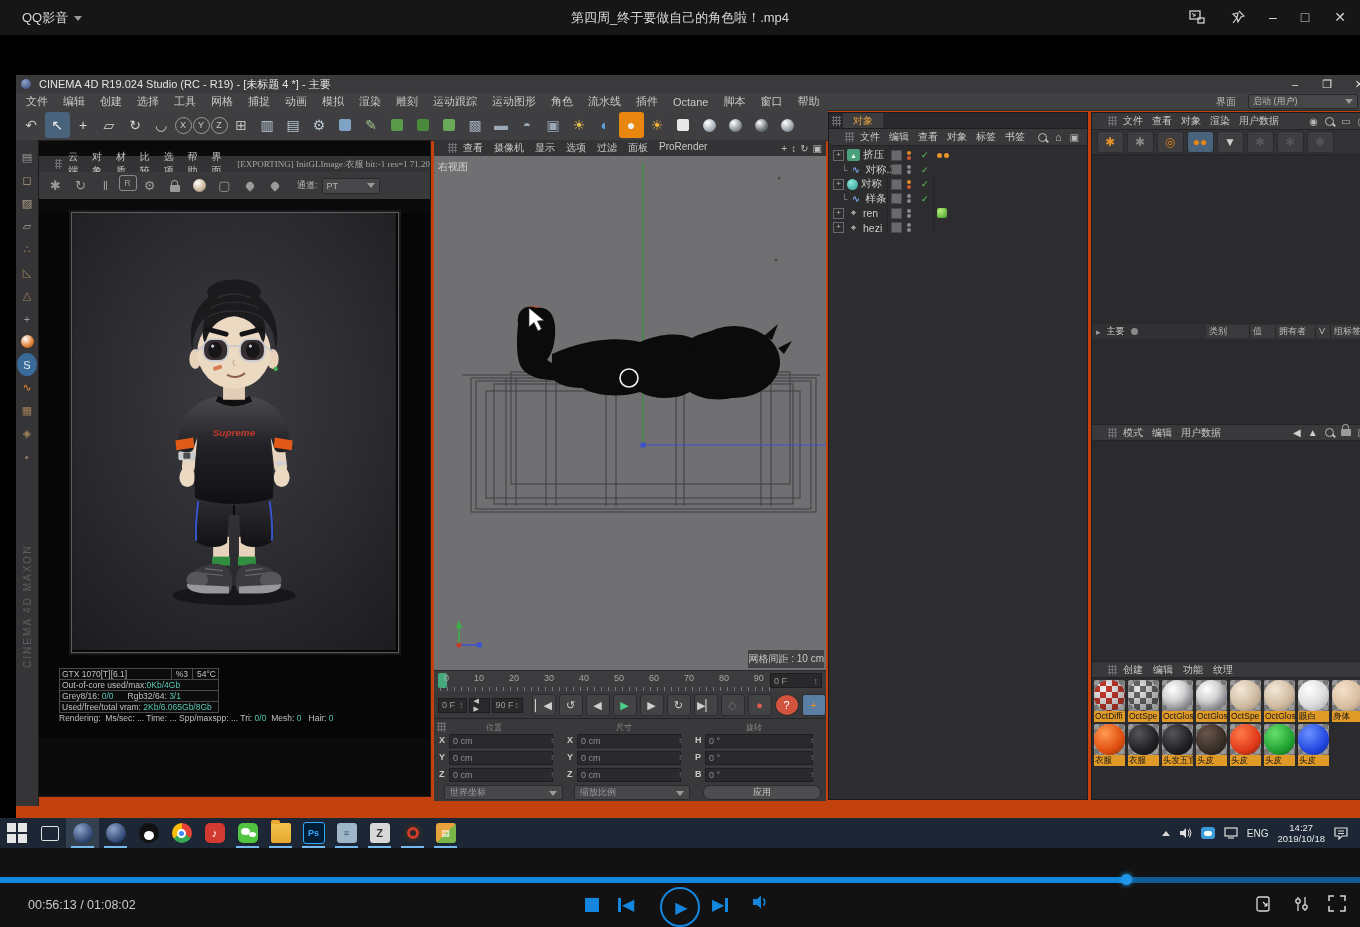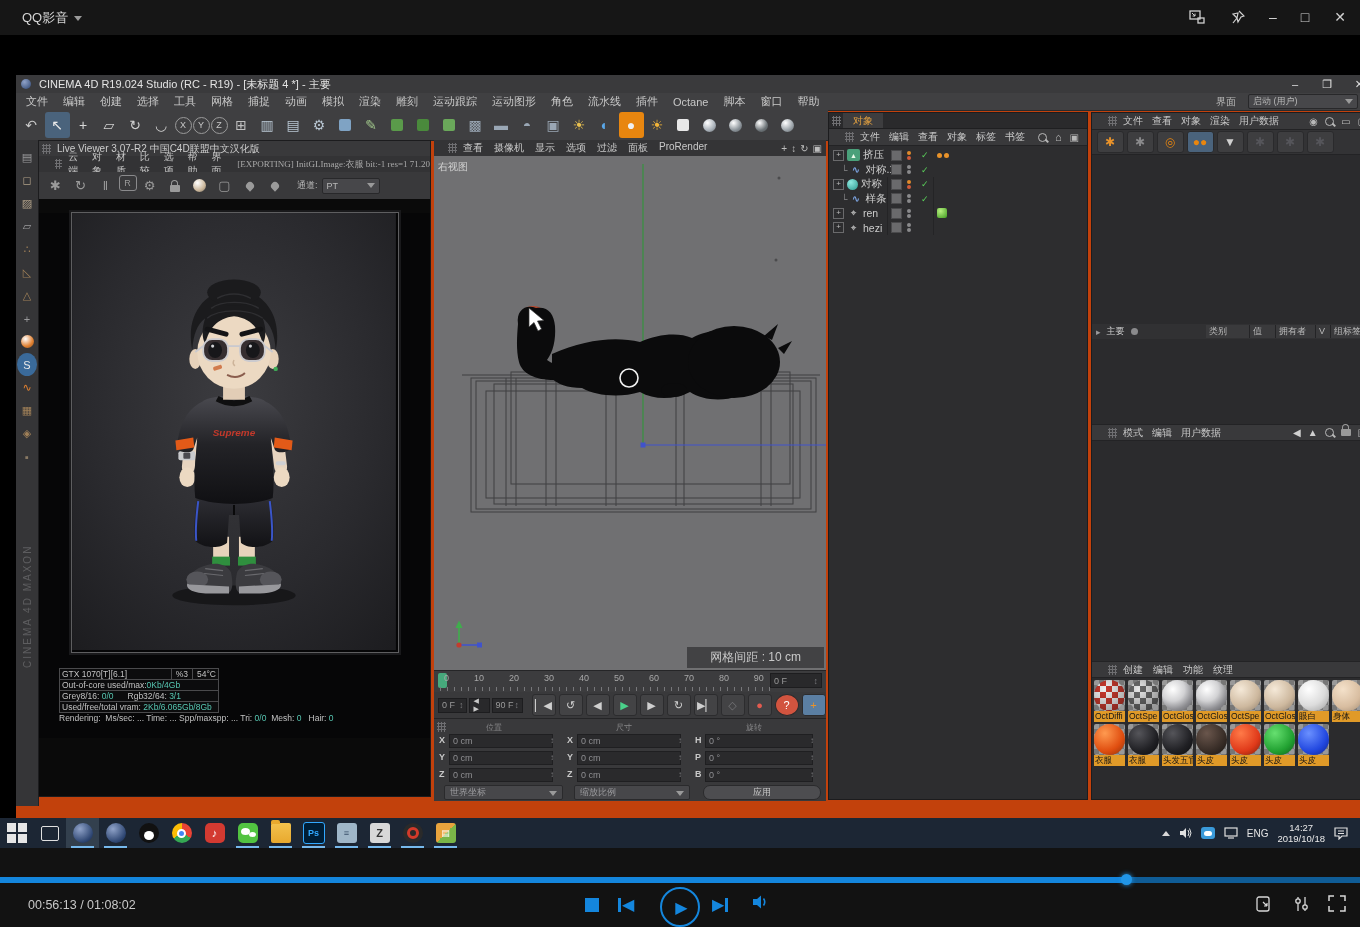--- a/index.html
+++ b/index.html
@@ -38,21 +38,21 @@
   .gpu-row:first-child{border-top:1px solid #4a4a4c;}
   .cy{color:#57c7b2;}
   .gpu-cell{border-right:1px solid #4a4a4c;padding-right:4px;margin-right:4px;}
   .rendline{left:20px;top:572px;font-size:8.5px;color:#c2c2c2;white-space:nowrap;}
   .brand-vert{left:-17px;top:527px;transform:rotate(-90deg);transform-origin:top left;font-size:10px;color:#5e5e60;letter-spacing:2px;white-space:nowrap;}
   
   #vp-menu{left:418px;top:65px;width:392px;height:16px;background:#343436;display:flex;align-items:center;padding-left:14px;box-sizing:border-box;}
   #vp-menu .mi{font-size:10px;margin-right:11px;}
   #vp{left:418px;top:81px;width:392px;height:514px;background:#707072;overflow:hidden;}
   .vp-label{left:4px;top:4px;color:#d2d2d2;font-size:10px;}
-  .grid-label{right:2px;bottom:2px;background:rgba(58,58,60,.85);color:#c9c9c9;font-size:12px;padding:2px 23px;}
+  .grid-label{right:2px;bottom:2px;background:rgba(58,58,60,.85);color:#c9c9c9;font-size:10px;padding:2px 0;}
   .vp-corner{margin-left:auto;display:flex;gap:4px;padding-right:4px;}
   .vp-corner span{color:#bdbdbd;font-size:10px;}
   
   #ruler{left:418px;top:595px;width:392px;height:22px;background:#3c3c3e;border-top:1px solid #252527;}
   #ticks{left:10px;top:2px;width:320px;display:flex;justify-content:space-between;}
   .tick{font-size:9px;color:#a8a8a8;}
   .ruler-dash{left:6px;bottom:2px;width:330px;height:4px;background:repeating-linear-gradient(90deg,#77777a 0 1px,transparent 1px 7px);}
   .marker{left:4px;top:2px;width:9px;height:15px;background:#46a97c;border-radius:2px;}
   .mini-field{background:#29292b;border:1px solid #1d1d1f;color:#9a9a9a;font-size:9px;display:flex;align-items:center;padding:0 3px;justify-content:space-between;}
   #transport{left:418px;top:617px;width:392px;height:26px;background:#39393b;display:flex;align-items:center;gap:2px;padding-left:4px;box-sizing:border-box;}
@@ -167,20 +167,21 @@
   .dd{background:#47474a;border:1px solid #28282a;border-radius:2px;color:#b8b8b8;display:inline-flex;align-items:center;justify-content:space-between;padding:0 4px;font-size:9px;}
   svg{display:block;}
   .side-tab{left:1348px;top:440px;width:12px;height:45px;background:#0e0e10;border-radius:4px 0 0 4px;color:#8a8a8c;font-size:8px;display:flex;align-items:center;justify-content:center;}
   .palette-cut{left:1344px;top:37px;width:16px;height:26px;background:radial-gradient(circle at 0% 50%,#e8a33d,#b06a1a 70%,#3a3a3c 75%);}
 </style>
 </head>
 <body>
 
 <div class="abs" id="topbar">
   <span class="abs appname"><span>QQ影音</span><span class="caret-down"></span></span>
+  <div class="abs vtitle">第四周_终于要做自己的角色啦！.mp4</div>
   <div class="abs winbtn" style="left:1182px">
     <svg width="16" height="14" viewBox="0 0 16 14">
         <rect x="1" y="1" width="10" height="8" fill="none" stroke="#d0d0d0" stroke-width="1.3"></rect>
         <rect x="9" y="8" width="6" height="5" fill="none" stroke="#d0d0d0" stroke-width="1.3"></rect>
         <path d="M3,3 L6,6 M6,6 L6,3.6 M6,6 L3.6,6" stroke="#d0d0d0" stroke-width="1" fill="none"></path>
       </svg>
   </div>
   <div class="abs winbtn" style="left:1222px">
     <svg width="15" height="15" viewBox="0 0 15 15">
         <path d="M9,1 L14,6 L11,7 L8,12 L7,8 L3,13 M7,8 L3,4 L8,3 Z" fill="none" stroke="#d0d0d0" stroke-width="1.2"></path>
@@ -296,21 +297,20 @@
         <i style="width: 13px; height: 13px; border-radius: 50%; background: radial-gradient(circle at 35% 30%, rgb(255, 255, 255), rgb(224, 128, 48) 60%, rgb(34, 34, 34) 140%);"></i>
       </span>
       <span class="icn " style="color: rgb(234, 234, 234); background: rgb(58, 106, 154); border-radius: 50%;">S</span>
       <span class="icn " style="color: rgb(224, 128, 48);">∿</span>
       <span class="icn " style="color: rgb(160, 128, 88);">▦</span>
       <span class="icn " style="color: rgb(160, 128, 88);">◈</span>
       <span class="icn " style="color: rgb(138, 122, 100);">▪</span>
     </div>
 
   <div class="abs" id="lv">
-    <div class="abs lv-title"><span class="grip"></span><span>Live Viewer 3.07-R2 中国C4D联盟中文汉化版</span></div>
     <div class="abs lv-menu">
       <span class="grip" style="position:static;margin-right:6px;"></span>
       <span style="display:flex">
           <span class="mi">云端</span>
           <span class="mi">对象</span>
           <span class="mi">材质</span>
           <span class="mi">比较</span>
           <span class="mi">选项</span>
           <span class="mi">帮助</span>
           <span class="mi">界面</span>

